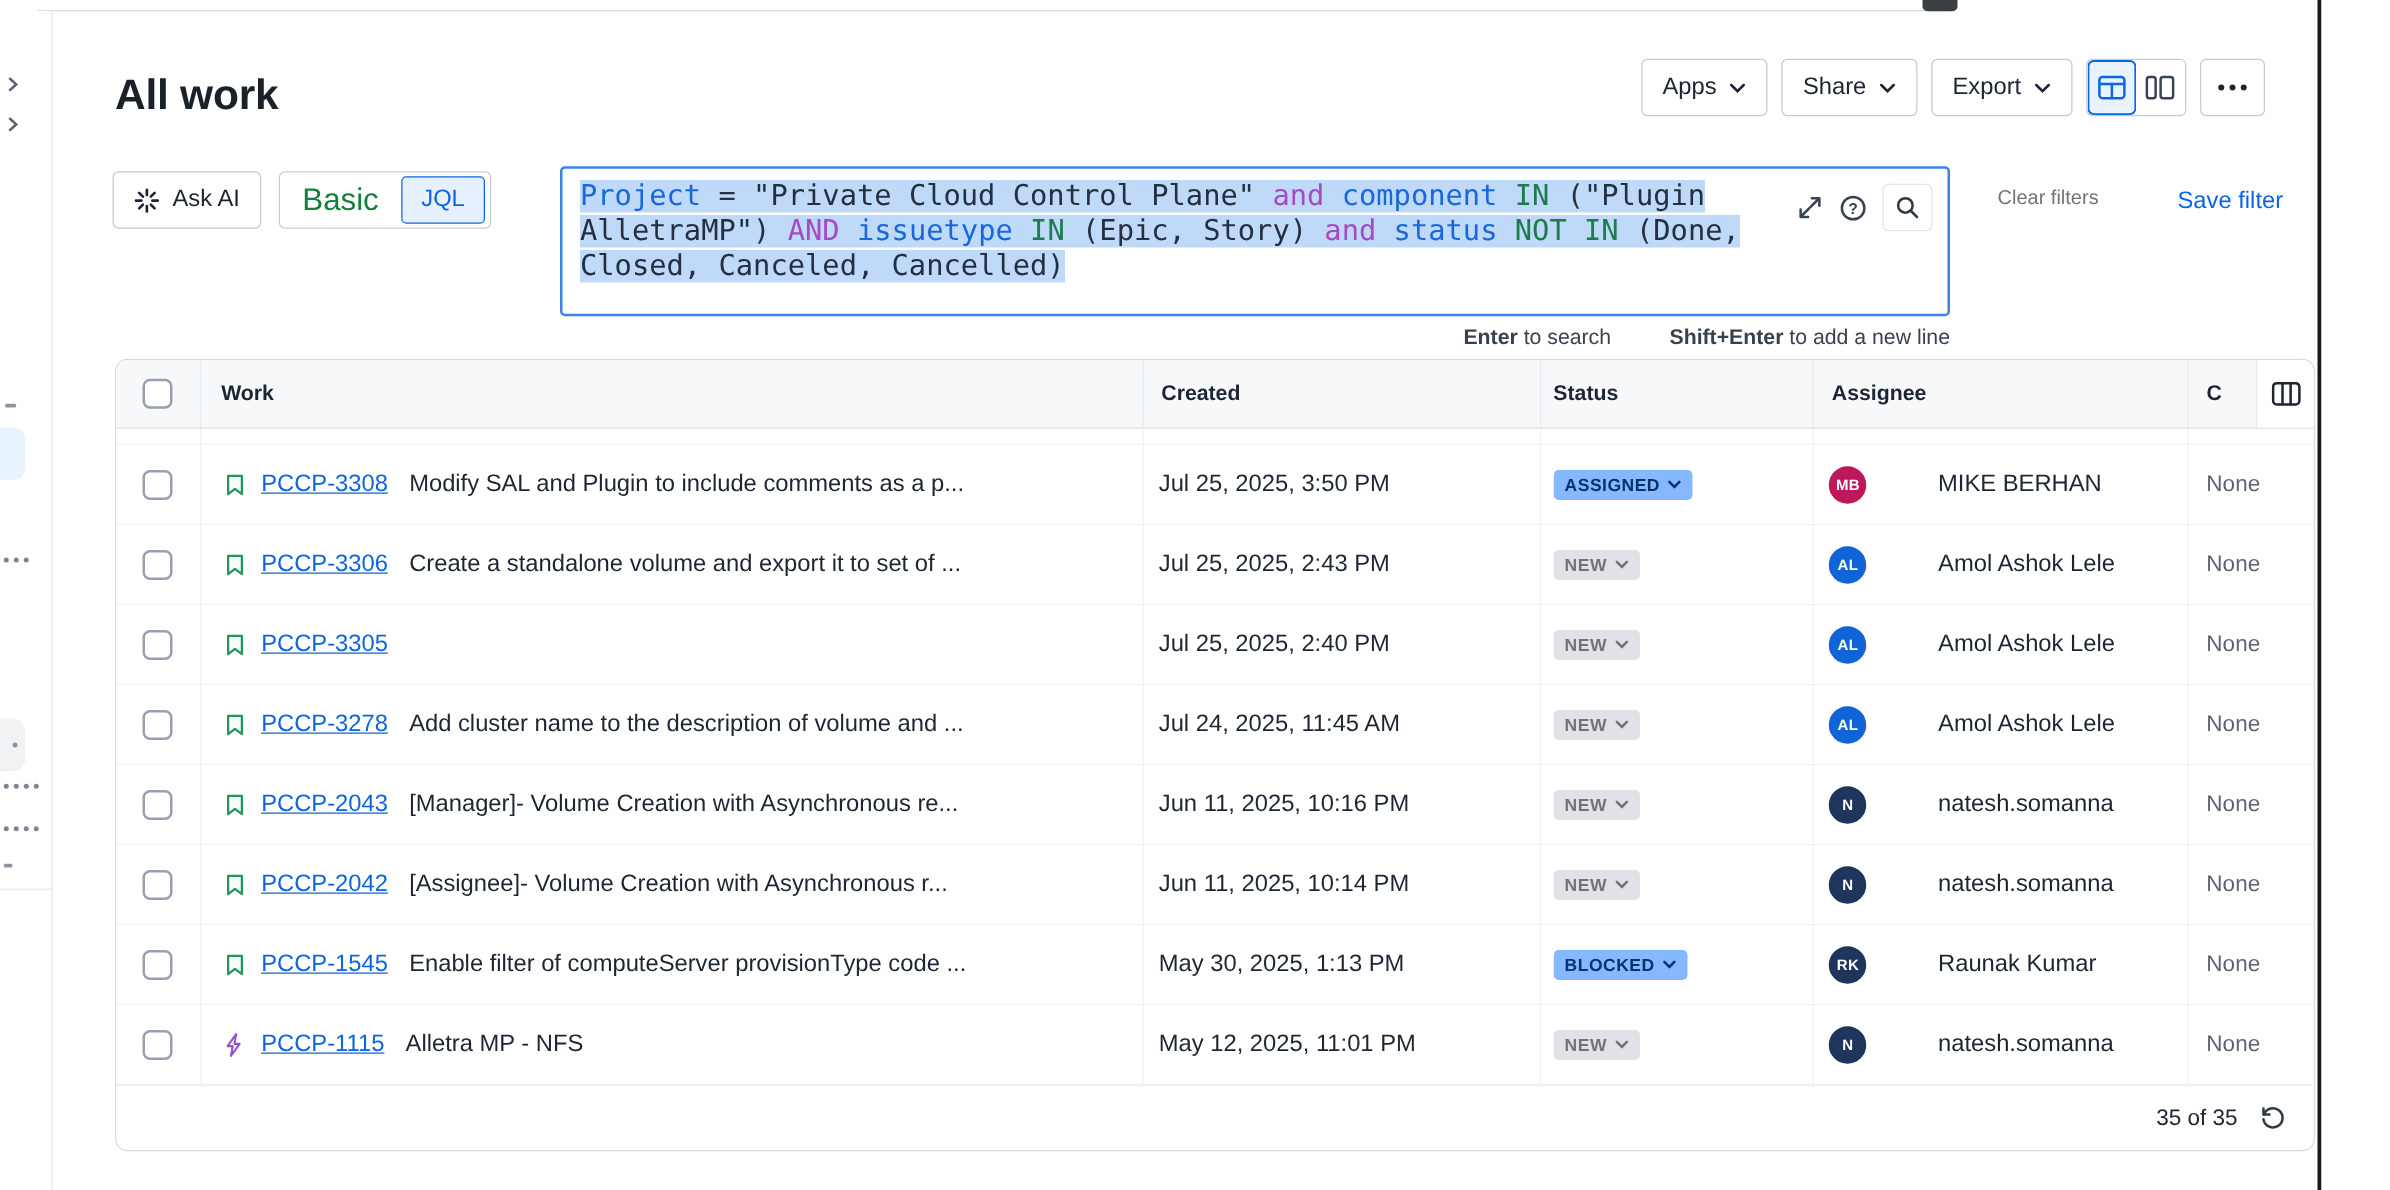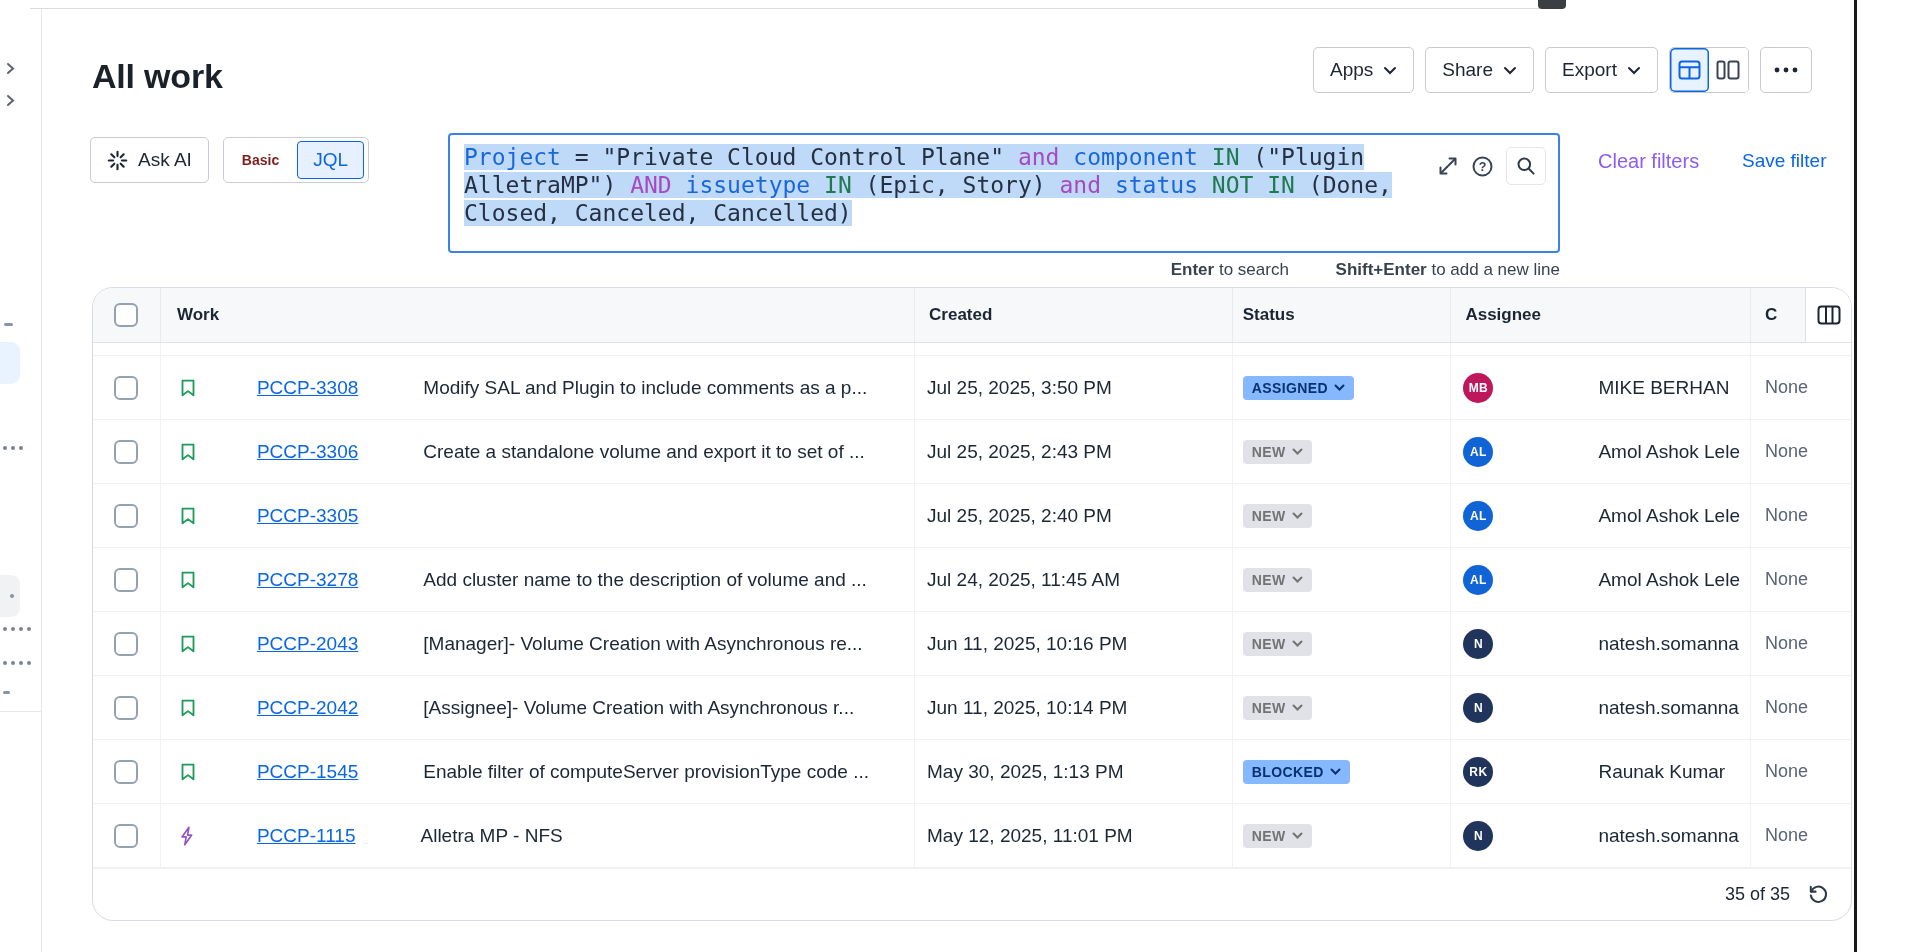--- a/index.html
+++ b/index.html
@@ -27,47 +27,47 @@
   .actions{position:absolute;left:1313px;top:47px;display:flex;align-items:center;gap:11px;}
   .btn{height:46px;display:inline-flex;align-items:center;gap:10px;padding:0 16px;background:#fff;
        border:1px solid #C6CAD1;border-radius:5px;font-size:19px;font-weight:500;color:#1D2433;cursor:pointer;justify-content:space-between;}
   .btn.icon-only{padding:0 13px;}
   .vs-group{height:46px;border:1px solid #C6CAD1;border-radius:5px;display:flex;overflow:hidden;background:#fff;}
   .vs-btn{width:39px;display:flex;align-items:center;justify-content:center;background:#fff;}
   .vs-btn.selected{box-shadow:inset 0 0 0 1.5px #0C66E4;background:#E9F2FF;border-radius:5px;}
   
   .filter-left{position:absolute;left:90px;top:137px;display:flex;gap:14px;align-items:center;}
   .mode-group{height:46px;border:1px solid #C9CDD3;border-radius:5px;display:flex;align-items:center;background:#fff;padding:0 4px 0 0;}
-  .mode-basic{padding:0 18px;font-size:14px;color:#7f1d1d;font-weight:700;}
+  .mode-basic{padding:0 18px;font-size:25px;color:#15803d;font-weight:400;}
   .mode-jql{height:38px;display:flex;align-items:center;padding:0 15px;border:1.6px solid #0C66E4;border-radius:4px;
             background:#E7F0FE;color:#0C66E4;font-size:19px;font-weight:500;}
   .jql-box{position:absolute;left:448px;top:133px;width:1112px;height:120px;background:#fff;
            border:2.5px solid #3B82E8;border-radius:4px;padding:8px 14px;}
   .jql-line{font-family:"DejaVu Sans Mono", monospace;font-size:23px;line-height:28px;white-space:pre;}
   .jql-sel{background:#BFD9F8;white-space:pre;}
   .tok-field{color:#1868DB;}
   .tok-keyword{color:#A64AC3;}
   .tok-operator{color:#1F7A50;}
   .tok-plain{color:#243041;}
   .jql-tools{position:absolute;top:12px;right:12px;display:flex;align-items:center;gap:12px;}
   .tool-btn{display:flex;align-items:center;justify-content:center;background:transparent;border:none;padding:0;cursor:pointer;}
   .search-btn{width:40px;height:38px;border:1px solid #E3E6EA;border-radius:5px;background:#fff;}
   .hint{position:absolute;left:448px;top:260px;width:1112px;text-align:right;font-size:17px;color:#38424F;}
   .hint b{font-weight:700;}
   .hint .second{margin-left:42px;}
-  .clear-filters{position:absolute;left:1598px;top:150px;font-size:20px;font-weight:500;color:#8b5cf6;cursor:pointer;}
+  .clear-filters{position:absolute;left:1598px;top:150px;font-size:16px;font-weight:500;color:#737373;cursor:pointer;}
   .save-filter{position:absolute;left:1742px;top:150px;font-size:19px;font-weight:500;color:#0C66E4;cursor:pointer;}
   
   .card{position:absolute;left:92px;top:287px;width:1760px;height:634px;background:#fff;
-        border:1px solid #D7DBE1;border-radius:21px;overflow:hidden;}
+        border:1px solid #D7DBE1;border-radius:10px;overflow:hidden;}
   .thead{display:flex;height:55px;background:#F7F8F9;border-bottom:1px solid #DFE2E7;position:relative;}
   .hcell{display:flex;align-items:center;padding:0 14px;font-size:17px;font-weight:700;color:#1A2634;border-right:1px solid #E7EAEE;}
   .sliver{display:flex;height:13px;border-bottom:1px solid #EFF1F4;}
   .trow{display:flex;height:64px;border-bottom:1px solid #EFF1F4;}
-  .cell{display:flex;align-items:center;border-right:1px solid #EFF1F4;padding:0 12px;overflow:hidden;gap:48px;}
+  .cell{display:flex;align-items:center;border-right:1px solid #EFF1F4;padding:0 12px;overflow:hidden;}
   .c-check{width:68px;justify-content:center;padding:0;}
   .c-work{width:755px;padding:0 12px 0 16px;}
   .c-created{width:318px;}
   .c-status{width:219px;padding-left:10px;}
   .c-assignee{width:300px;}
   .c-last{width:100px;border-right:none!important;padding-left:14px;}
   .checkbox{width:24px;height:24px;border:2px solid #97A0AF;border-radius:6px;background:#fff;display:inline-block;cursor:pointer;}
   .type-icon{width:22px;height:22px;margin-right:10px;flex:0 0 auto;display:flex;align-items:center;}
   a.key{color:#0B66E4;font-size:19px;text-decoration:underline;margin-right:17px;white-space:nowrap;cursor:pointer;}
   .summary{font-size:19px;color:#1C2634;white-space:nowrap;cursor:pointer;}

